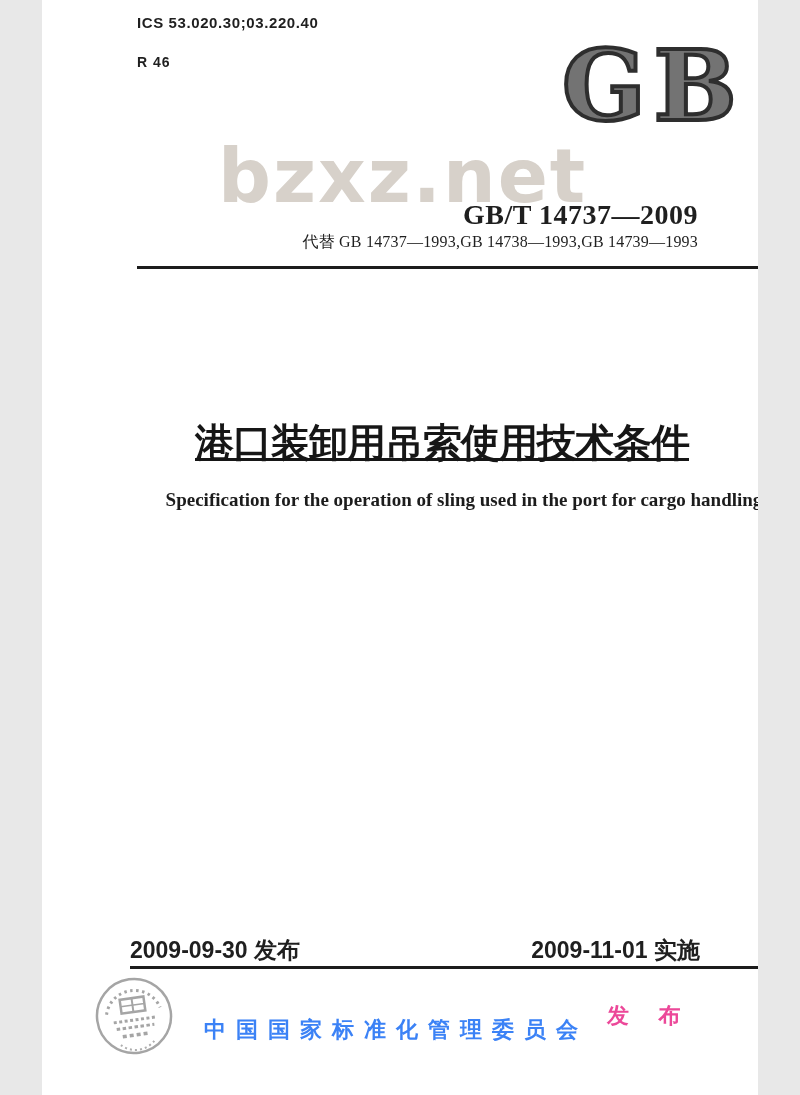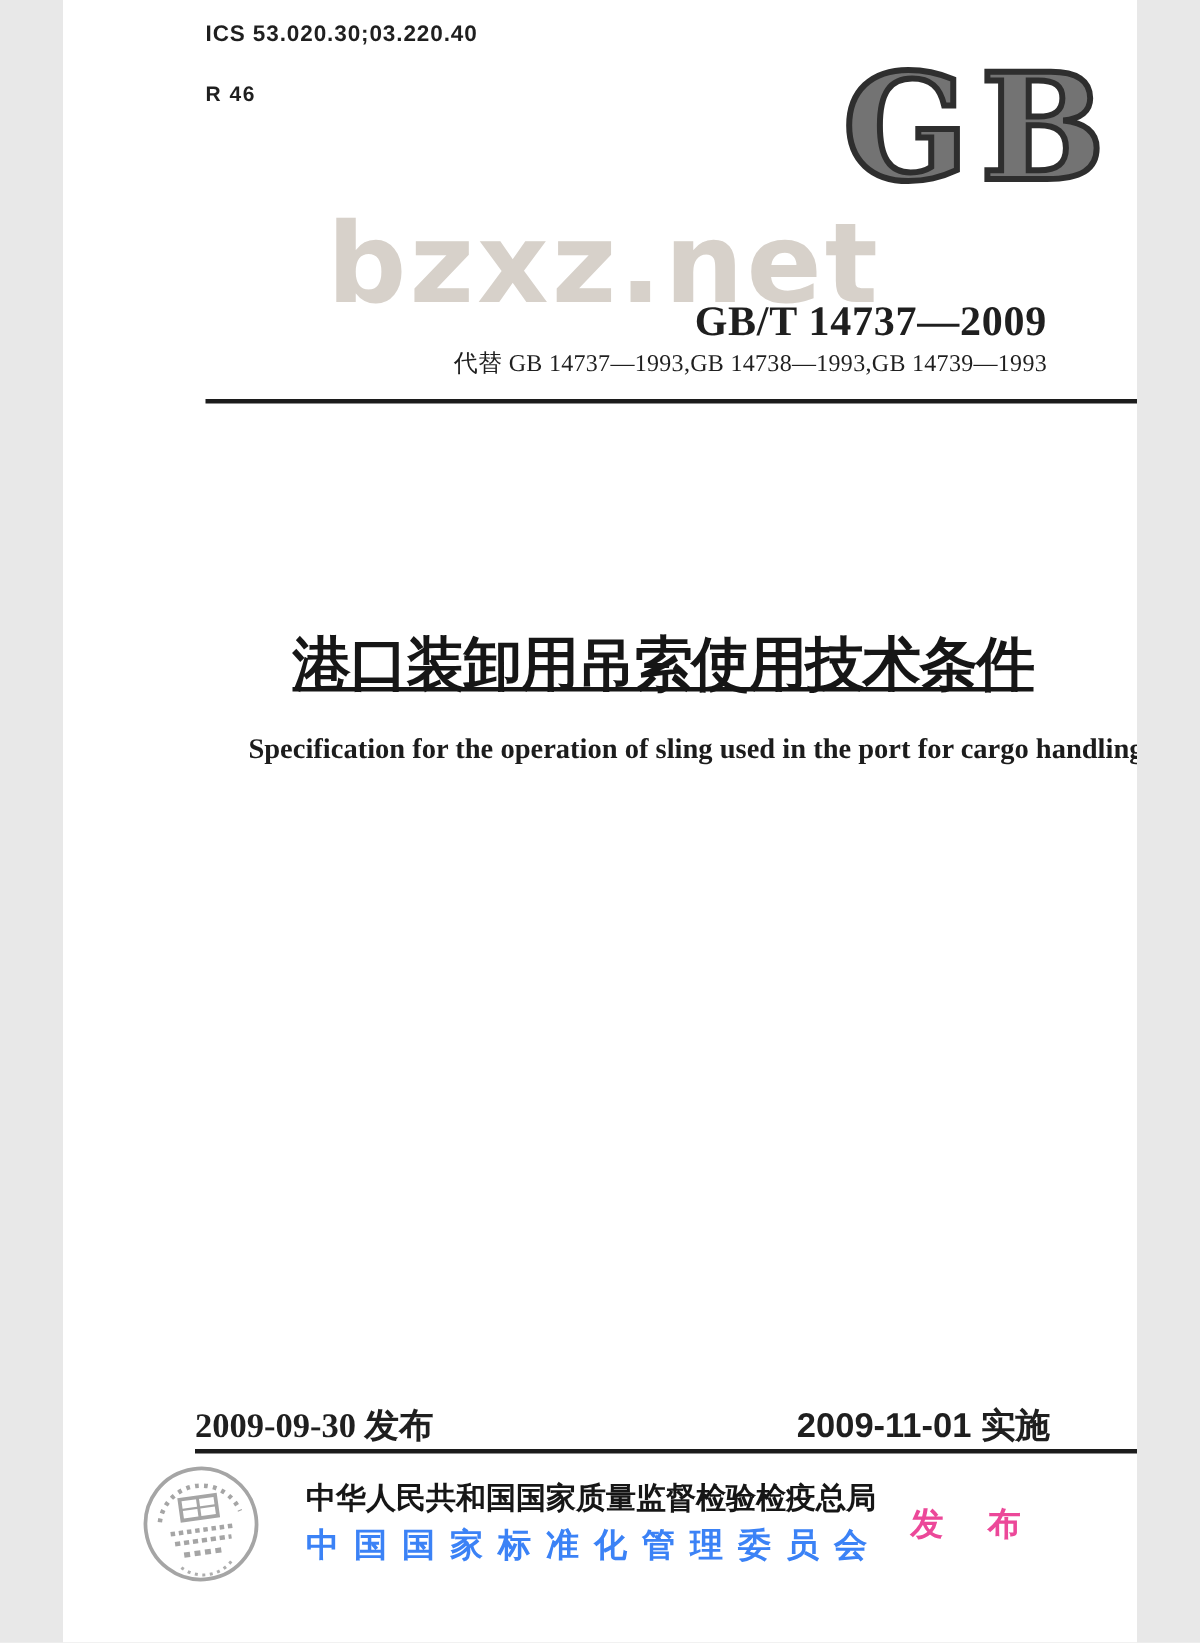--- a/index.html
+++ b/index.html
@@ -61,21 +61,21 @@
     text-align:center; font-weight:700; font-size:39px;
     letter-spacing:-1px; color:#161616;text-decoration:underline;
   }
   .title-en {
     position:absolute; left:0; top:489px; width:800px;
     text-align:center; font-weight:700; font-size:19px;
     font-family:"Liberation Serif", serif; color:#1c1c1c;padding-left:44px;
   }
   .date-left {
     position:absolute; left:88px; top:935px;
-    font-family:Liberation Serif, serif;
+    font-family:Liberation Sans, sans-serif;
     font-weight:700; font-size:23px;
   }
   .date-right {
     position:absolute; right:58px; top:935px;
     font-family:"Liberation Sans", sans-serif;
     font-weight:700; font-size:23px;
   }
   .rule-bottom {
     position:absolute; left:88px; top:966px;
     width:652px; height:3px; background:#1c1c1c;
@@ -120,21 +120,20 @@
   <div class="rule-top"></div>
 
   <div class="title-cn">港口装卸用吊索使用技术条件</div>
   <div class="title-en">Specification for the operation of sling used in the port for cargo handling</div>
 
   <div class="date-left">2009-09-30 发布</div>
   <div class="date-right">2009-11-01 实施</div>
 
   <div class="rule-bottom"></div>
 
-  <div class="issuer-line1">中华人民共和国国家质量监督检验检疫总局</div>
   <div class="issuer-line2">中国国家标准化管理委员会</div>
   <div class="publish-label">发 布</div>
 
   <div class="seal">
     <svg viewBox="0 0 82 82" width="82" height="82">
       <circle cx="41" cy="41" r="37" fill="none" stroke="#8f8f8f" stroke-width="2.5"></circle>
       <path d="M14,36 A28 28 0 0 1 68,36" fill="none" stroke="#8f8f8f" stroke-width="3" stroke-dasharray="2.5 3.5"></path>
       <rect x="29" y="23" width="24" height="14" fill="none" stroke="#8f8f8f" stroke-width="2.5"></rect>
       <line x1="41" y1="23" x2="41" y2="37" stroke="#8f8f8f" stroke-width="2"></line>
       <line x1="29" y1="30" x2="53" y2="30" stroke="#8f8f8f" stroke-width="1.5"></line>

